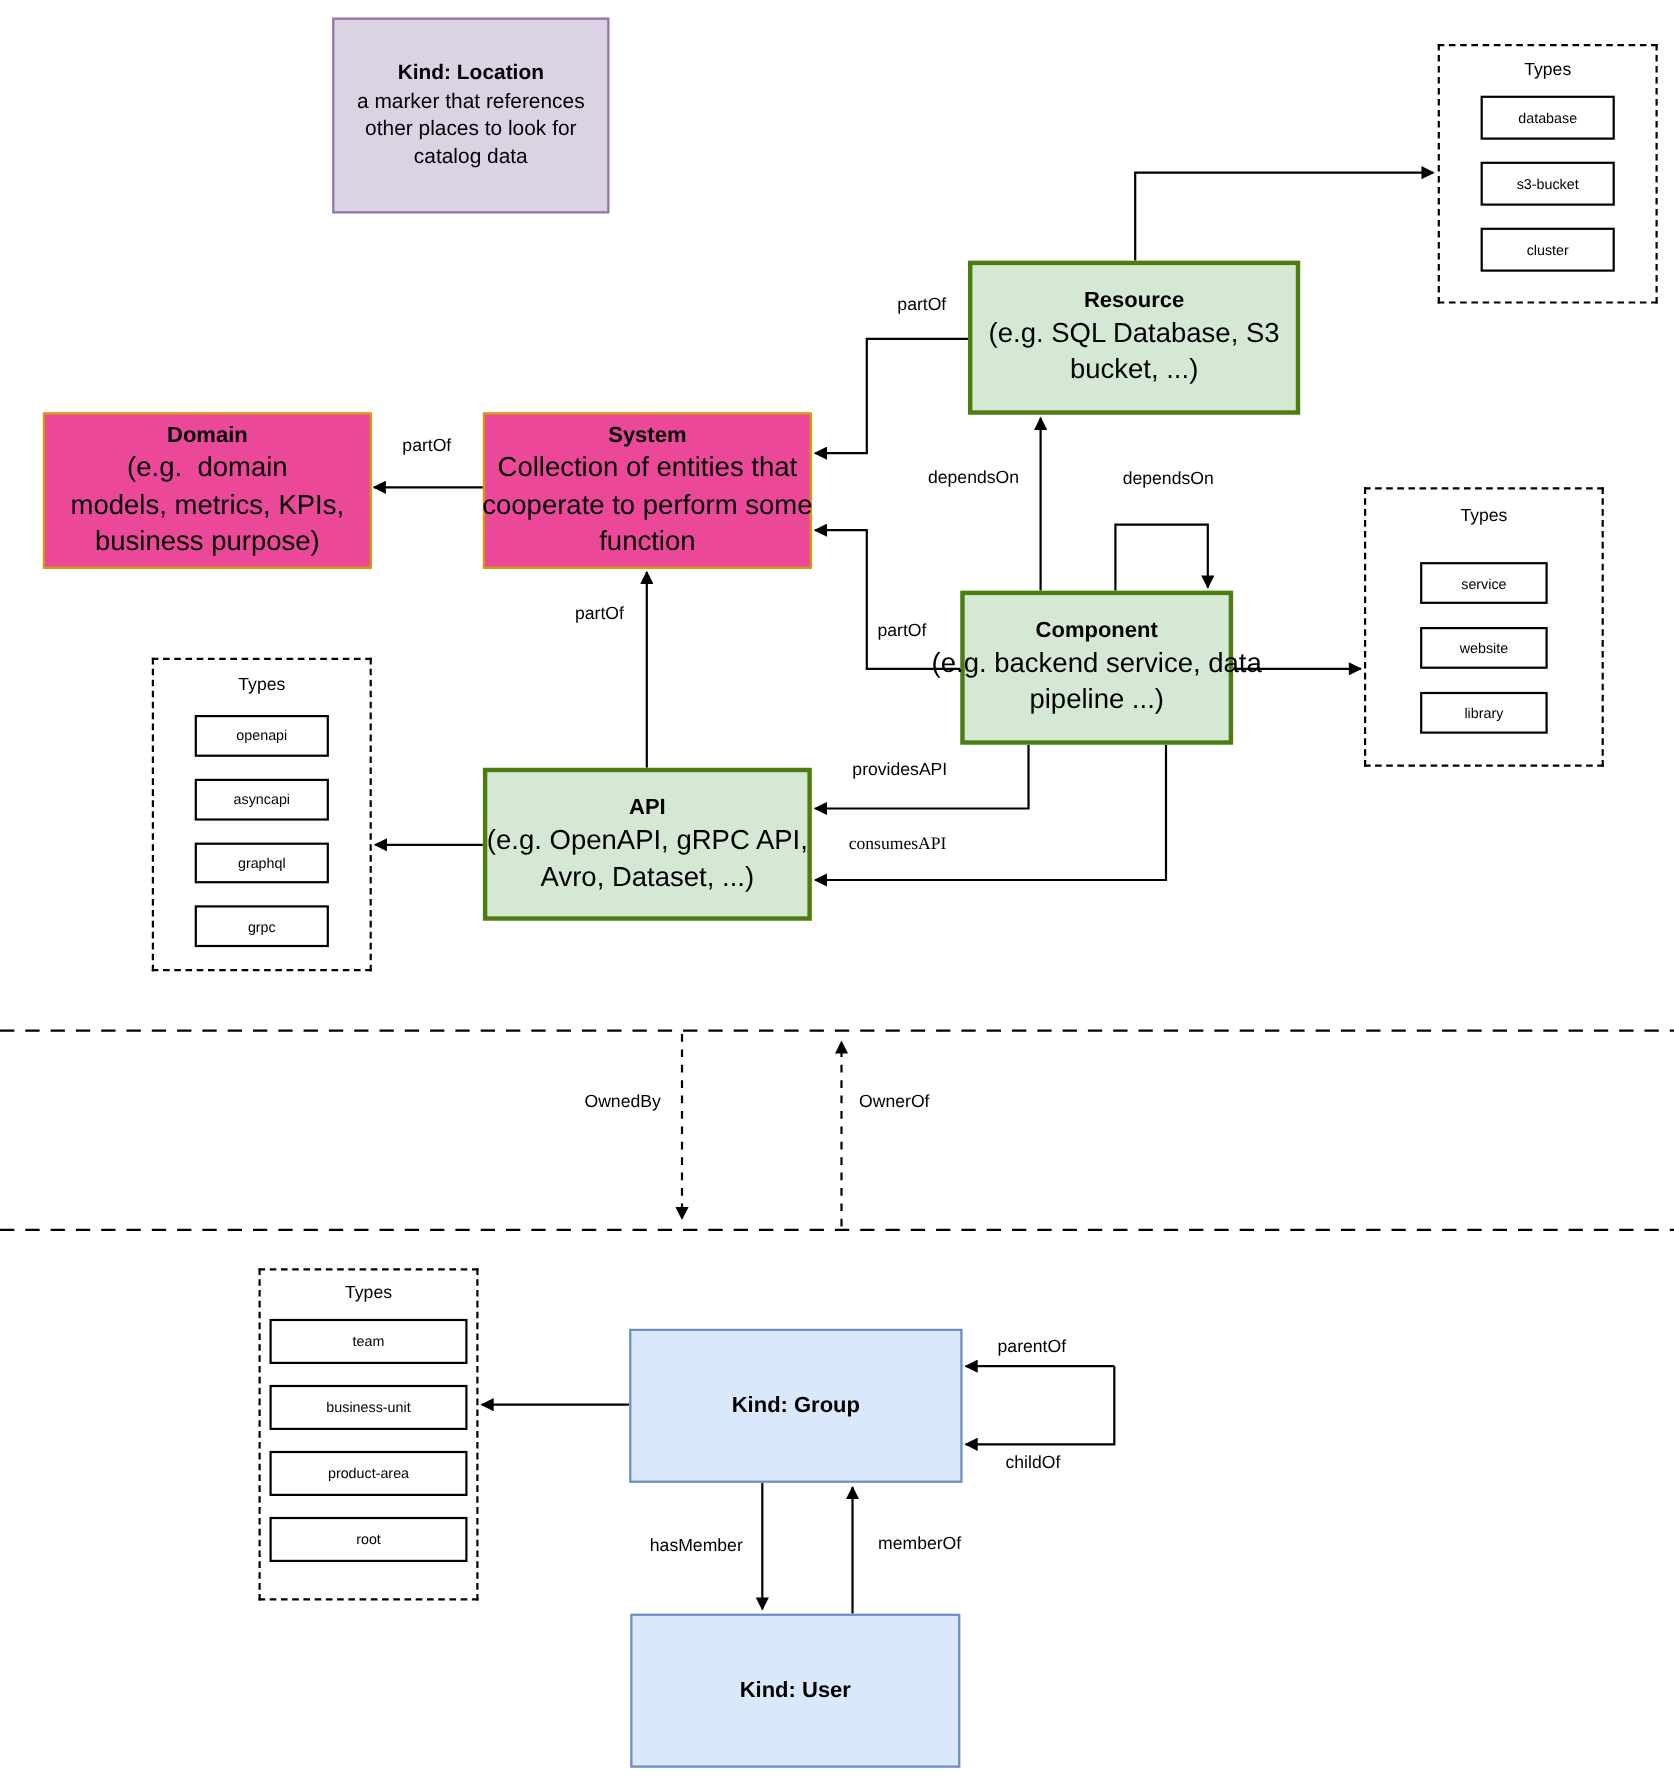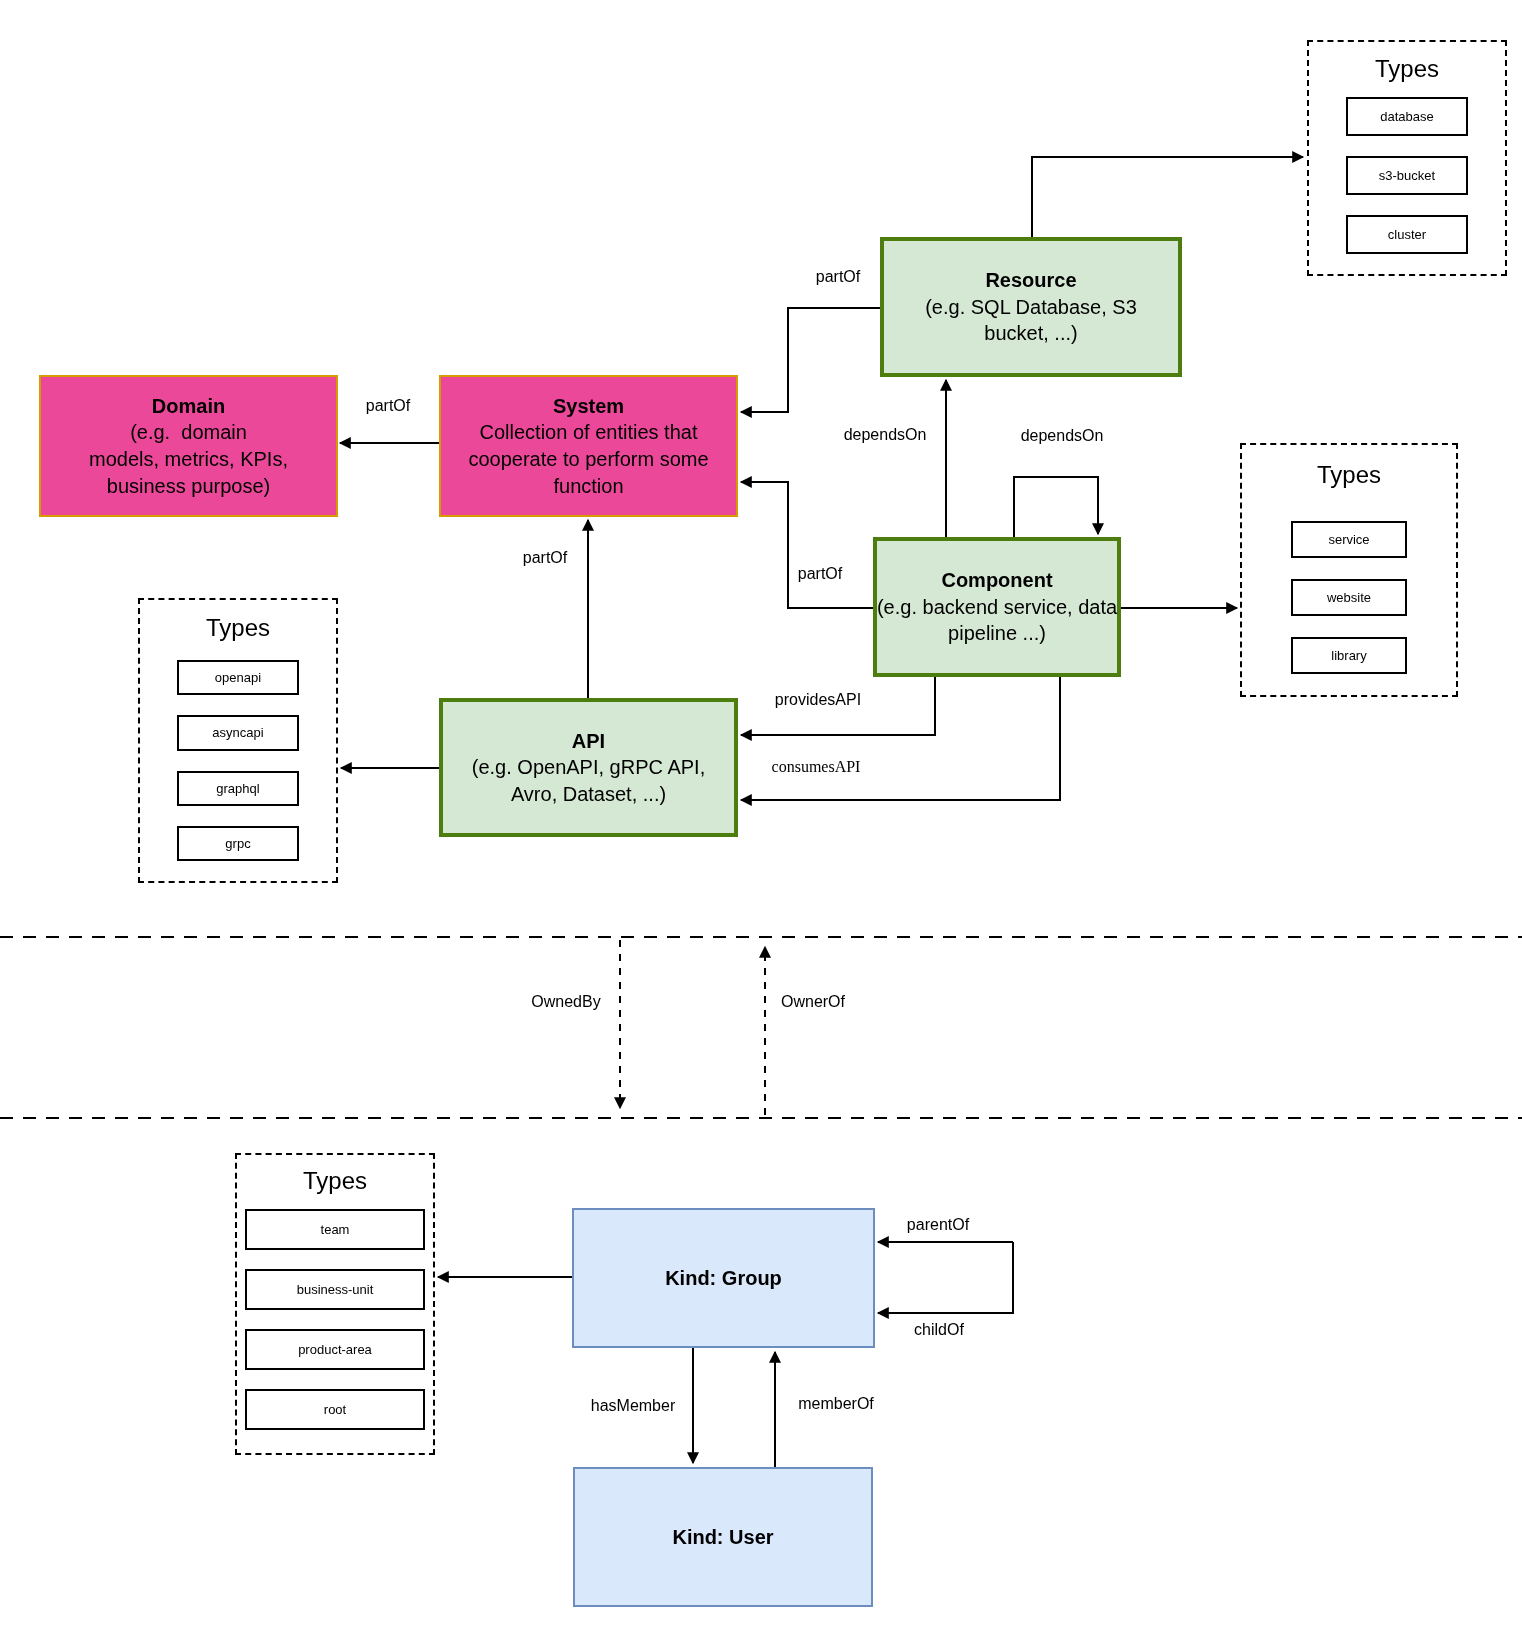--- a/index.html
+++ b/index.html
@@ -12,28 +12,28 @@
 
   .node {
     position:absolute; display:flex; flex-direction:column; align-items:center;
     justify-content:center; text-align:center; line-height:1.33; box-sizing:border-box;
   }
   .node.purple { background:#DBD2E3; border:2px solid #9673A6; }
   .node.green  { background:#D5E8D4; border:4px solid #4d7c0f; }
   .node.orange { background:#ec4899; border:2px solid #D79B00; }
   .node.blue   { background:#DAE8FC; border:2px solid #6C8EBF; }
   .node-title { font-weight:bold; font-size:20px; }
-  .node-desc-line { font-size:20px; white-space:pre; }
+  .node-desc-line { font-size:25px; white-space:pre; }
   .purple .node-title, .purple .node-desc-line { font-size:19px; }
 
   .types-panel {
     position:absolute; border:2px dashed #000; box-sizing:border-box;
     display:flex; flex-direction:column; align-items:center;
   }
-  .types-title { font-size:24px; }
+  .types-title { font-size:16px; }
   .type-chip {
     background:#fff; border:2px solid #000; box-sizing:border-box;
     display:flex; align-items:center; justify-content:center; font-size:13px;
   }
   .panel-top-right    { padding-top:13px; } .panel-top-right .types-title { margin-bottom:14px; }
   .panel-top-right    .type-chip { width:122px; height:40px; margin-bottom:20px; }
   .panel-mid-right    { padding-top:16px; } .panel-mid-right .types-title { margin-bottom:32px; }
   .panel-mid-right    .type-chip { width:116px; height:38px; margin-bottom:21px; }
   .panel-left         { padding-top:14px; } .panel-left .types-title { margin-bottom:18px; }
   .panel-left         .type-chip { width:122px; height:39px; margin-bottom:20px; }
@@ -76,20 +76,26 @@
     <path d="M765,1115 V947" fill="none" stroke="#000" stroke-width="2" stroke-dasharray="7,7" marker-end="url(#arrow)"></path>
 
     <path d="M1013,1242 H878" fill="none" stroke="#000" stroke-width="2" marker-end="url(#arrow)"></path>
     <path d="M1013,1242 V1313 H878" fill="none" stroke="#000" stroke-width="2" marker-end="url(#arrow)"></path>
     <path d="M572,1277 H438" fill="none" stroke="#000" stroke-width="2" marker-end="url(#arrow)"></path>
     <path d="M693,1348 V1463" fill="none" stroke="#000" stroke-width="2" marker-end="url(#arrow)"></path>
     <path d="M775,1467 V1352" fill="none" stroke="#000" stroke-width="2" marker-end="url(#arrow)"></path>
   </svg>
 
 
+  <div class="node purple" style="left:302px; top:16px; width:252px; height:178px;">
+    <div class="node-title">Kind: Location</div>
+    <div class="node-desc-line">a marker that references</div>
+    <div class="node-desc-line">other places to look for</div>
+    <div class="node-desc-line">catalog data</div>
+  </div>
 
   <div class="node green" style="left:880px; top:237px; width:302px; height:140px;">
     <div class="node-title">Resource</div>
     <div class="node-desc-line">(e.g. SQL Database, S3</div>
     <div class="node-desc-line">bucket, ...)</div>
   </div>
 
   <div class="node orange" style="left:39px; top:375px; width:299px; height:142px;">
     <div class="node-title">Domain</div>
     <div class="node-desc-line">(e.g.  domain</div>

